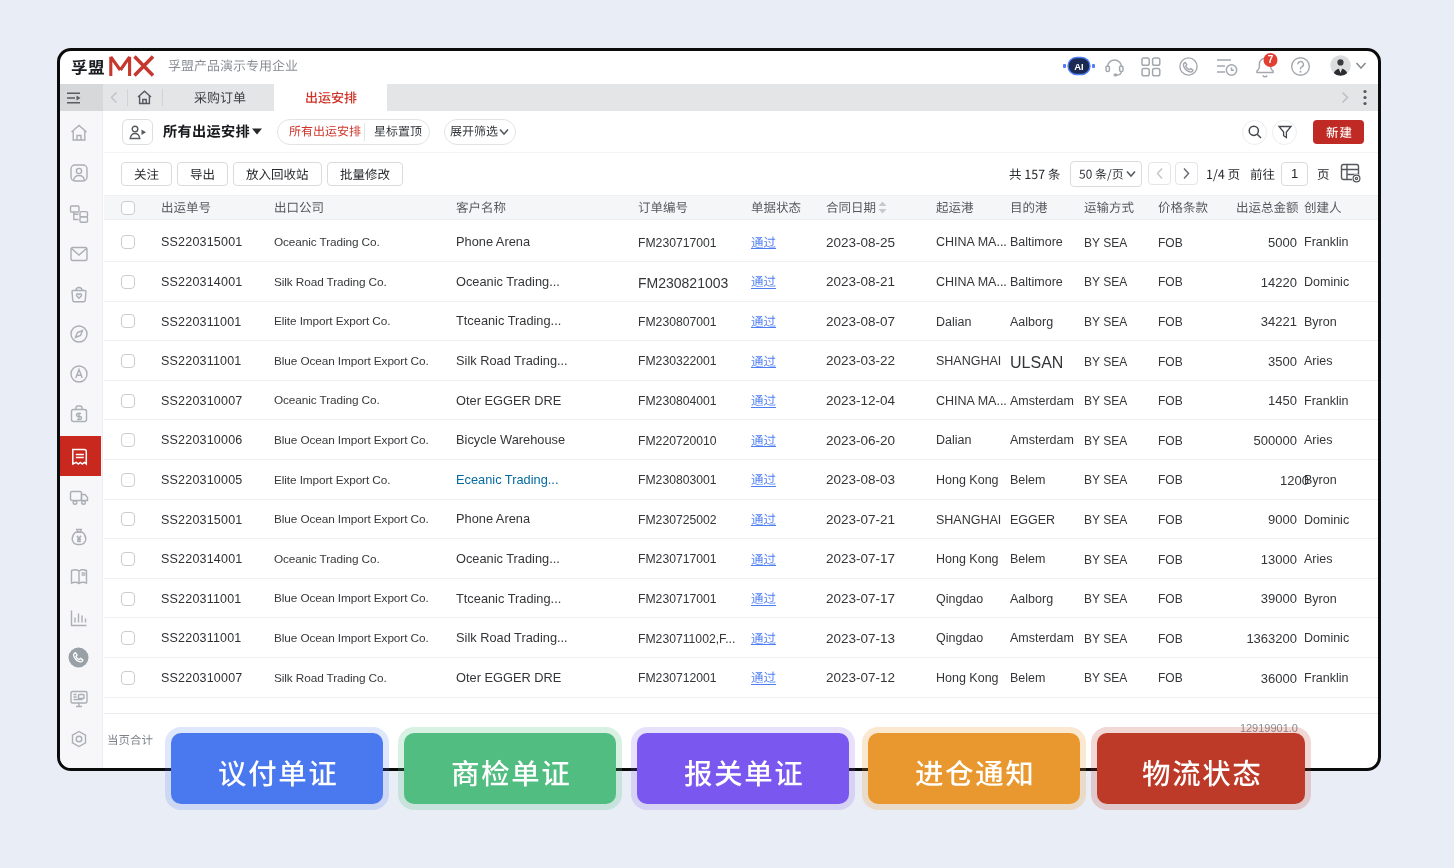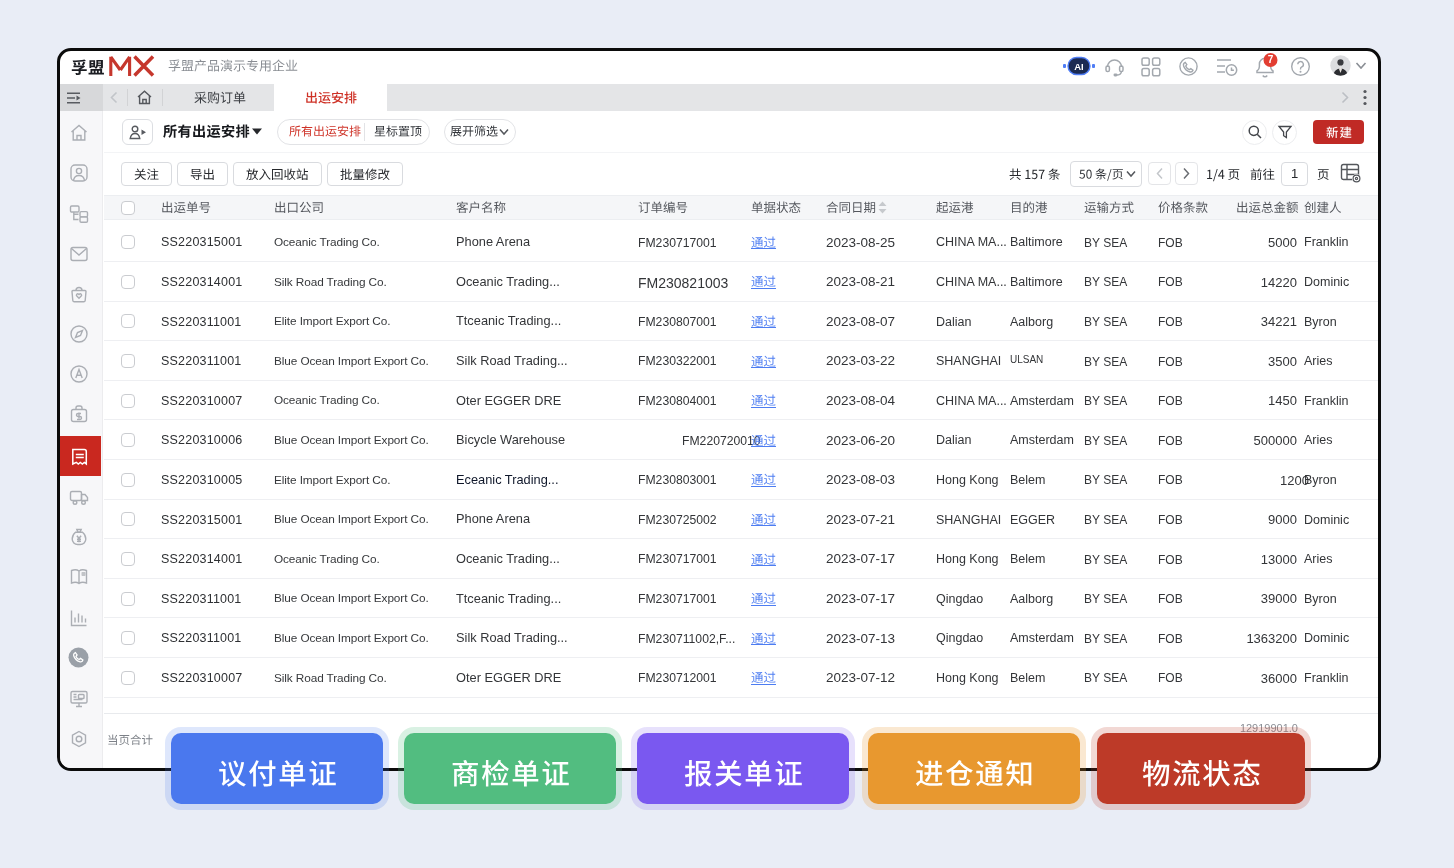--- a/index.html
+++ b/index.html
@@ -642,66 +642,66 @@
 <div class="t" style="left:214.0px;top:304.7px;font-size:11.8px;color:#36383b;font-weight:400;letter-spacing:-0.10px;">Blue Ocean Import Export Co.</div>
 <div class="t" style="left:396.0px;top:303.9px;font-size:12.8px;color:#333538;font-weight:400;">Silk Road Trading...</div>
 <div class="t" style="left:578.0px;top:304.4px;font-size:12.2px;color:#333538;font-weight:400;">FM230322001</div>
 <svg class="cg" style="left:691.0px;top:303.5px;" width="26.0" height="15.6" fill="#4d7df2">
       <use href="#gr901A" transform="translate(0.00,11.00) scale(0.01250)"></use>
       <use href="#gr8FC7" transform="translate(12.50,11.00) scale(0.01250)"></use>
     </svg>
 <div class="a" style="left:691.0px;top:316.0px;width:25.0px;height:1.0px;background:#4d7df2"></div>
 <div class="t" style="left:766.0px;top:303.3px;font-size:13.5px;color:#333538;font-weight:400;">2023-03-22</div>
 <div class="t" style="left:876.0px;top:304.1px;font-size:12.5px;color:#333538;font-weight:400;">SHANGHAI</div>
-<div class="t" style="left:950.0px;top:304.1px;font-size:10px;color:#333538;font-weight:400;">ULSAN</div>
+<div class="t" style="left:950.0px;top:304.1px;font-size:16px;color:#333538;font-weight:400;">ULSAN</div>
 <div class="t" style="left:1024.0px;top:304.5px;font-size:12.0px;color:#333538;font-weight:400;">BY SEA</div>
 <div class="t" style="left:1098.0px;top:304.5px;font-size:12.0px;color:#333538;font-weight:400;">FOB</div>
 <div class="t" style="right:81.0px;top:303.7px;font-size:13.0px;color:#333538;font-weight:400;">3500</div>
 <div class="t" style="left:1244.0px;top:304.1px;font-size:12.5px;color:#333538;font-weight:400;">Aries</div>
 <div class="a" style="left:44.0px;top:368.3px;width:1274.0px;height:1.0px;background:#eeeff2"></div>
 <div class="a" style="left:61.0px;top:342.5px;width:14.0px;height:14.0px;border:1.5px solid #caccd0;border-radius:4px;background:#fff"></div>
 <div class="t" style="left:101.0px;top:343.7px;font-size:12.5px;color:#2e3033;font-weight:400;letter-spacing:0.20px;">SS220310007</div>
 <div class="t" style="left:214.0px;top:344.3px;font-size:11.8px;color:#36383b;font-weight:400;letter-spacing:-0.10px;">Oceanic Trading Co.</div>
 <div class="t" style="left:396.0px;top:343.5px;font-size:12.8px;color:#333538;font-weight:400;">Oter EGGER DRE</div>
 <div class="t" style="left:578.0px;top:344.0px;font-size:12.2px;color:#333538;font-weight:400;">FM230804001</div>
 <svg class="cg" style="left:691.0px;top:343.1px;" width="26.0" height="15.6" fill="#4d7df2">
       <use href="#gr901A" transform="translate(0.00,11.00) scale(0.01250)"></use>
       <use href="#gr8FC7" transform="translate(12.50,11.00) scale(0.01250)"></use>
     </svg>
 <div class="a" style="left:691.0px;top:355.6px;width:25.0px;height:1.0px;background:#4d7df2"></div>
-<div class="t" style="left:766.0px;top:342.9px;font-size:13.5px;color:#333538;font-weight:400;">2023-08-04</div>
+<div class="t" style="left:766.0px;top:342.9px;font-size:13.5px;color:#333538;font-weight:400;">2023-12-04</div>
 <div class="t" style="left:876.0px;top:343.7px;font-size:12.5px;color:#333538;font-weight:400;">CHINA MA...</div>
 <div class="t" style="left:950.0px;top:343.7px;font-size:12.5px;color:#333538;font-weight:400;">Amsterdam</div>
 <div class="t" style="left:1024.0px;top:344.1px;font-size:12.0px;color:#333538;font-weight:400;">BY SEA</div>
 <div class="t" style="left:1098.0px;top:344.1px;font-size:12.0px;color:#333538;font-weight:400;">FOB</div>
 <div class="t" style="right:81.0px;top:343.3px;font-size:13.0px;color:#333538;font-weight:400;">1450</div>
 <div class="t" style="left:1244.0px;top:343.7px;font-size:12.5px;color:#333538;font-weight:400;">Franklin</div>
 <div class="a" style="left:44.0px;top:407.9px;width:1274.0px;height:1.0px;background:#eeeff2"></div>
 <div class="a" style="left:61.0px;top:382.1px;width:14.0px;height:14.0px;border:1.5px solid #caccd0;border-radius:4px;background:#fff"></div>
 <div class="t" style="left:101.0px;top:383.3px;font-size:12.5px;color:#2e3033;font-weight:400;letter-spacing:0.20px;">SS220310006</div>
 <div class="t" style="left:214.0px;top:383.9px;font-size:11.8px;color:#36383b;font-weight:400;letter-spacing:-0.10px;">Blue Ocean Import Export Co.</div>
 <div class="t" style="left:396.0px;top:383.1px;font-size:12.8px;color:#333538;font-weight:400;">Bicycle Warehouse</div>
-<div class="t" style="left:578.0px;top:383.6px;font-size:12.2px;color:#333538;font-weight:400;margin-left:44px;">FM220720010</div>
+<div class="t" style="left:578.0px;top:383.6px;font-size:12.2px;color:#333538;font-weight:400;">FM220720010</div>
 <svg class="cg" style="left:691.0px;top:382.7px;" width="26.0" height="15.6" fill="#4d7df2">
       <use href="#gr901A" transform="translate(0.00,11.00) scale(0.01250)"></use>
       <use href="#gr8FC7" transform="translate(12.50,11.00) scale(0.01250)"></use>
     </svg>
 <div class="a" style="left:691.0px;top:395.2px;width:25.0px;height:1.0px;background:#4d7df2"></div>
 <div class="t" style="left:766.0px;top:382.5px;font-size:13.5px;color:#333538;font-weight:400;">2023-06-20</div>
 <div class="t" style="left:876.0px;top:383.3px;font-size:12.5px;color:#333538;font-weight:400;">Dalian</div>
 <div class="t" style="left:950.0px;top:383.3px;font-size:12.5px;color:#333538;font-weight:400;">Amsterdam</div>
 <div class="t" style="left:1024.0px;top:383.7px;font-size:12.0px;color:#333538;font-weight:400;">BY SEA</div>
 <div class="t" style="left:1098.0px;top:383.7px;font-size:12.0px;color:#333538;font-weight:400;">FOB</div>
 <div class="t" style="right:81.0px;top:382.9px;font-size:13.0px;color:#333538;font-weight:400;">500000</div>
 <div class="t" style="left:1244.0px;top:383.3px;font-size:12.5px;color:#333538;font-weight:400;">Aries</div>
 <div class="a" style="left:44.0px;top:447.5px;width:1274.0px;height:1.0px;background:#eeeff2"></div>
 <div class="a" style="left:61.0px;top:421.7px;width:14.0px;height:14.0px;border:1.5px solid #caccd0;border-radius:4px;background:#fff"></div>
 <div class="t" style="left:101.0px;top:422.9px;font-size:12.5px;color:#2e3033;font-weight:400;letter-spacing:0.20px;">SS220310005</div>
 <div class="t" style="left:214.0px;top:423.5px;font-size:11.8px;color:#36383b;font-weight:400;letter-spacing:-0.10px;">Elite Import Export Co.</div>
-<div class="t" style="left:396.0px;top:422.7px;font-size:12.8px;color:#0f172a;font-weight:400;">Eceanic Trading...</div>
+<div class="t" style="left:396.0px;top:422.7px;font-size:12.8px;color:#0369a1;font-weight:400;">Eceanic Trading...</div>
 <div class="t" style="left:578.0px;top:423.2px;font-size:12.2px;color:#333538;font-weight:400;">FM230803001</div>
 <svg class="cg" style="left:691.0px;top:422.3px;" width="26.0" height="15.6" fill="#4d7df2">
       <use href="#gr901A" transform="translate(0.00,11.00) scale(0.01250)"></use>
       <use href="#gr8FC7" transform="translate(12.50,11.00) scale(0.01250)"></use>
     </svg>
 <div class="a" style="left:691.0px;top:434.8px;width:25.0px;height:1.0px;background:#4d7df2"></div>
 <div class="t" style="left:766.0px;top:422.1px;font-size:13.5px;color:#333538;font-weight:400;">2023-08-03</div>
 <div class="t" style="left:876.0px;top:422.9px;font-size:12.5px;color:#333538;font-weight:400;">Hong Kong</div>
 <div class="t" style="left:950.0px;top:422.9px;font-size:12.5px;color:#333538;font-weight:400;">Belem</div>
 <div class="t" style="left:1024.0px;top:423.3px;font-size:12.0px;color:#333538;font-weight:400;">BY SEA</div>

